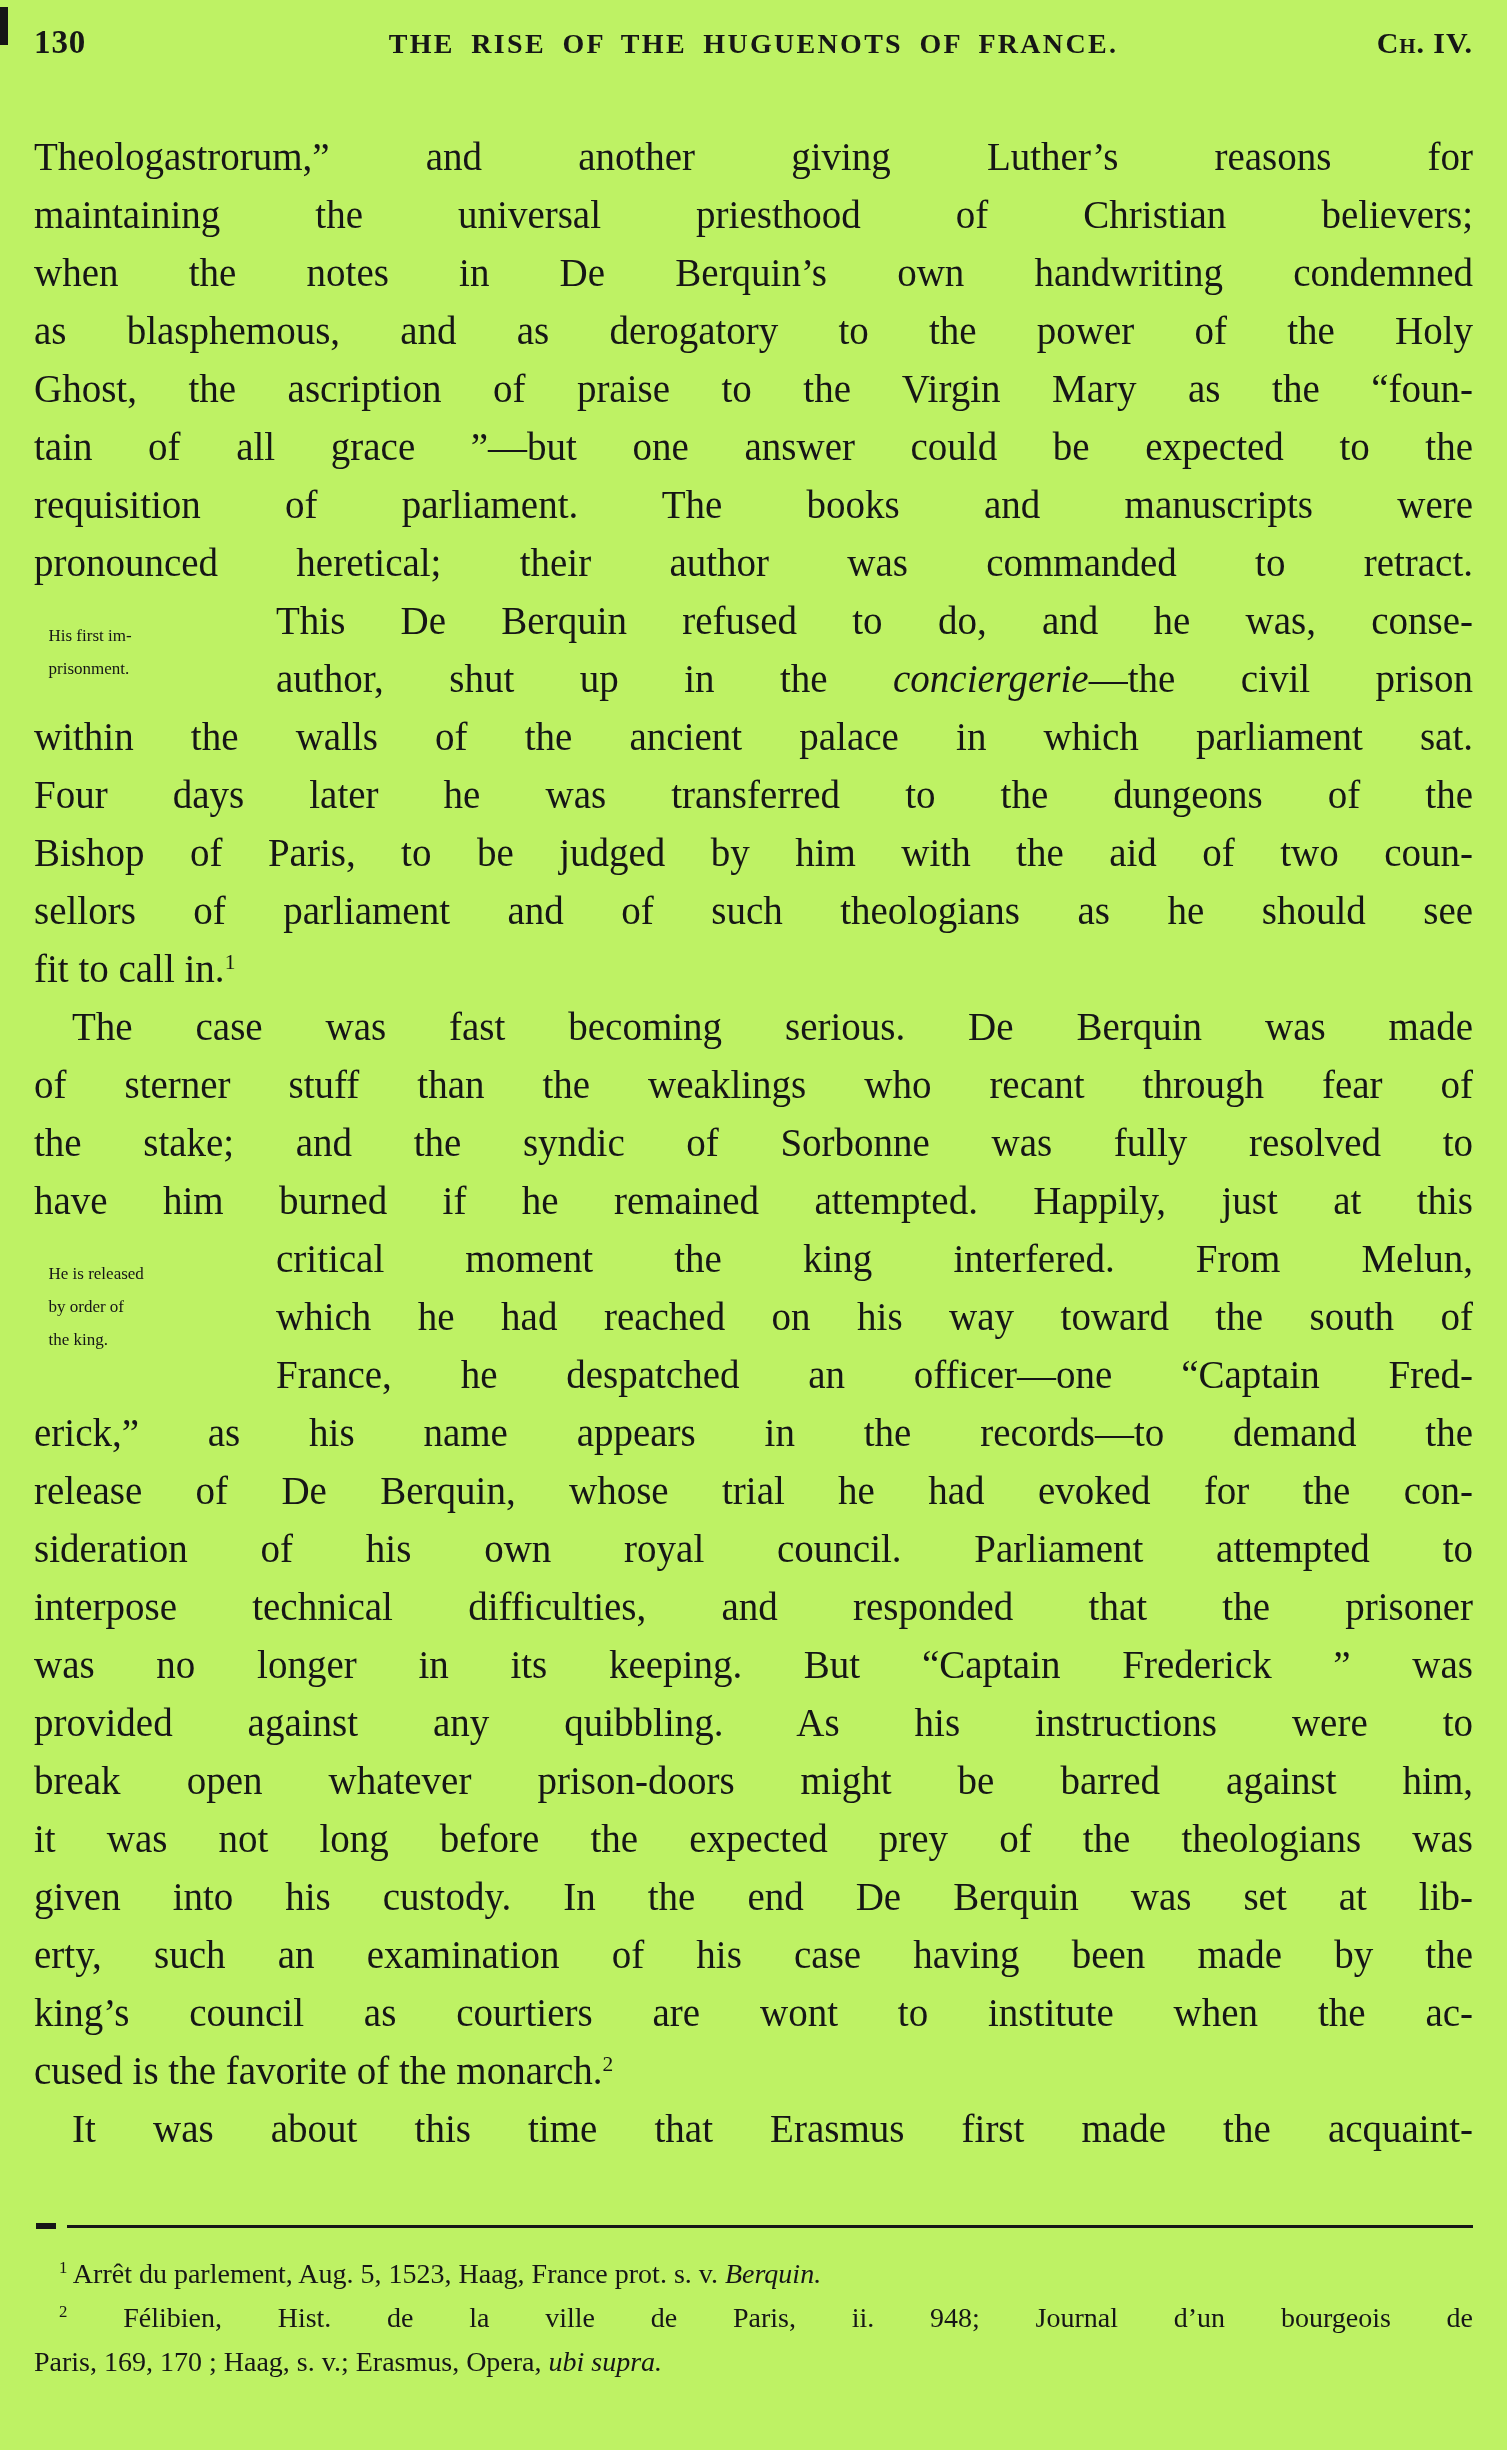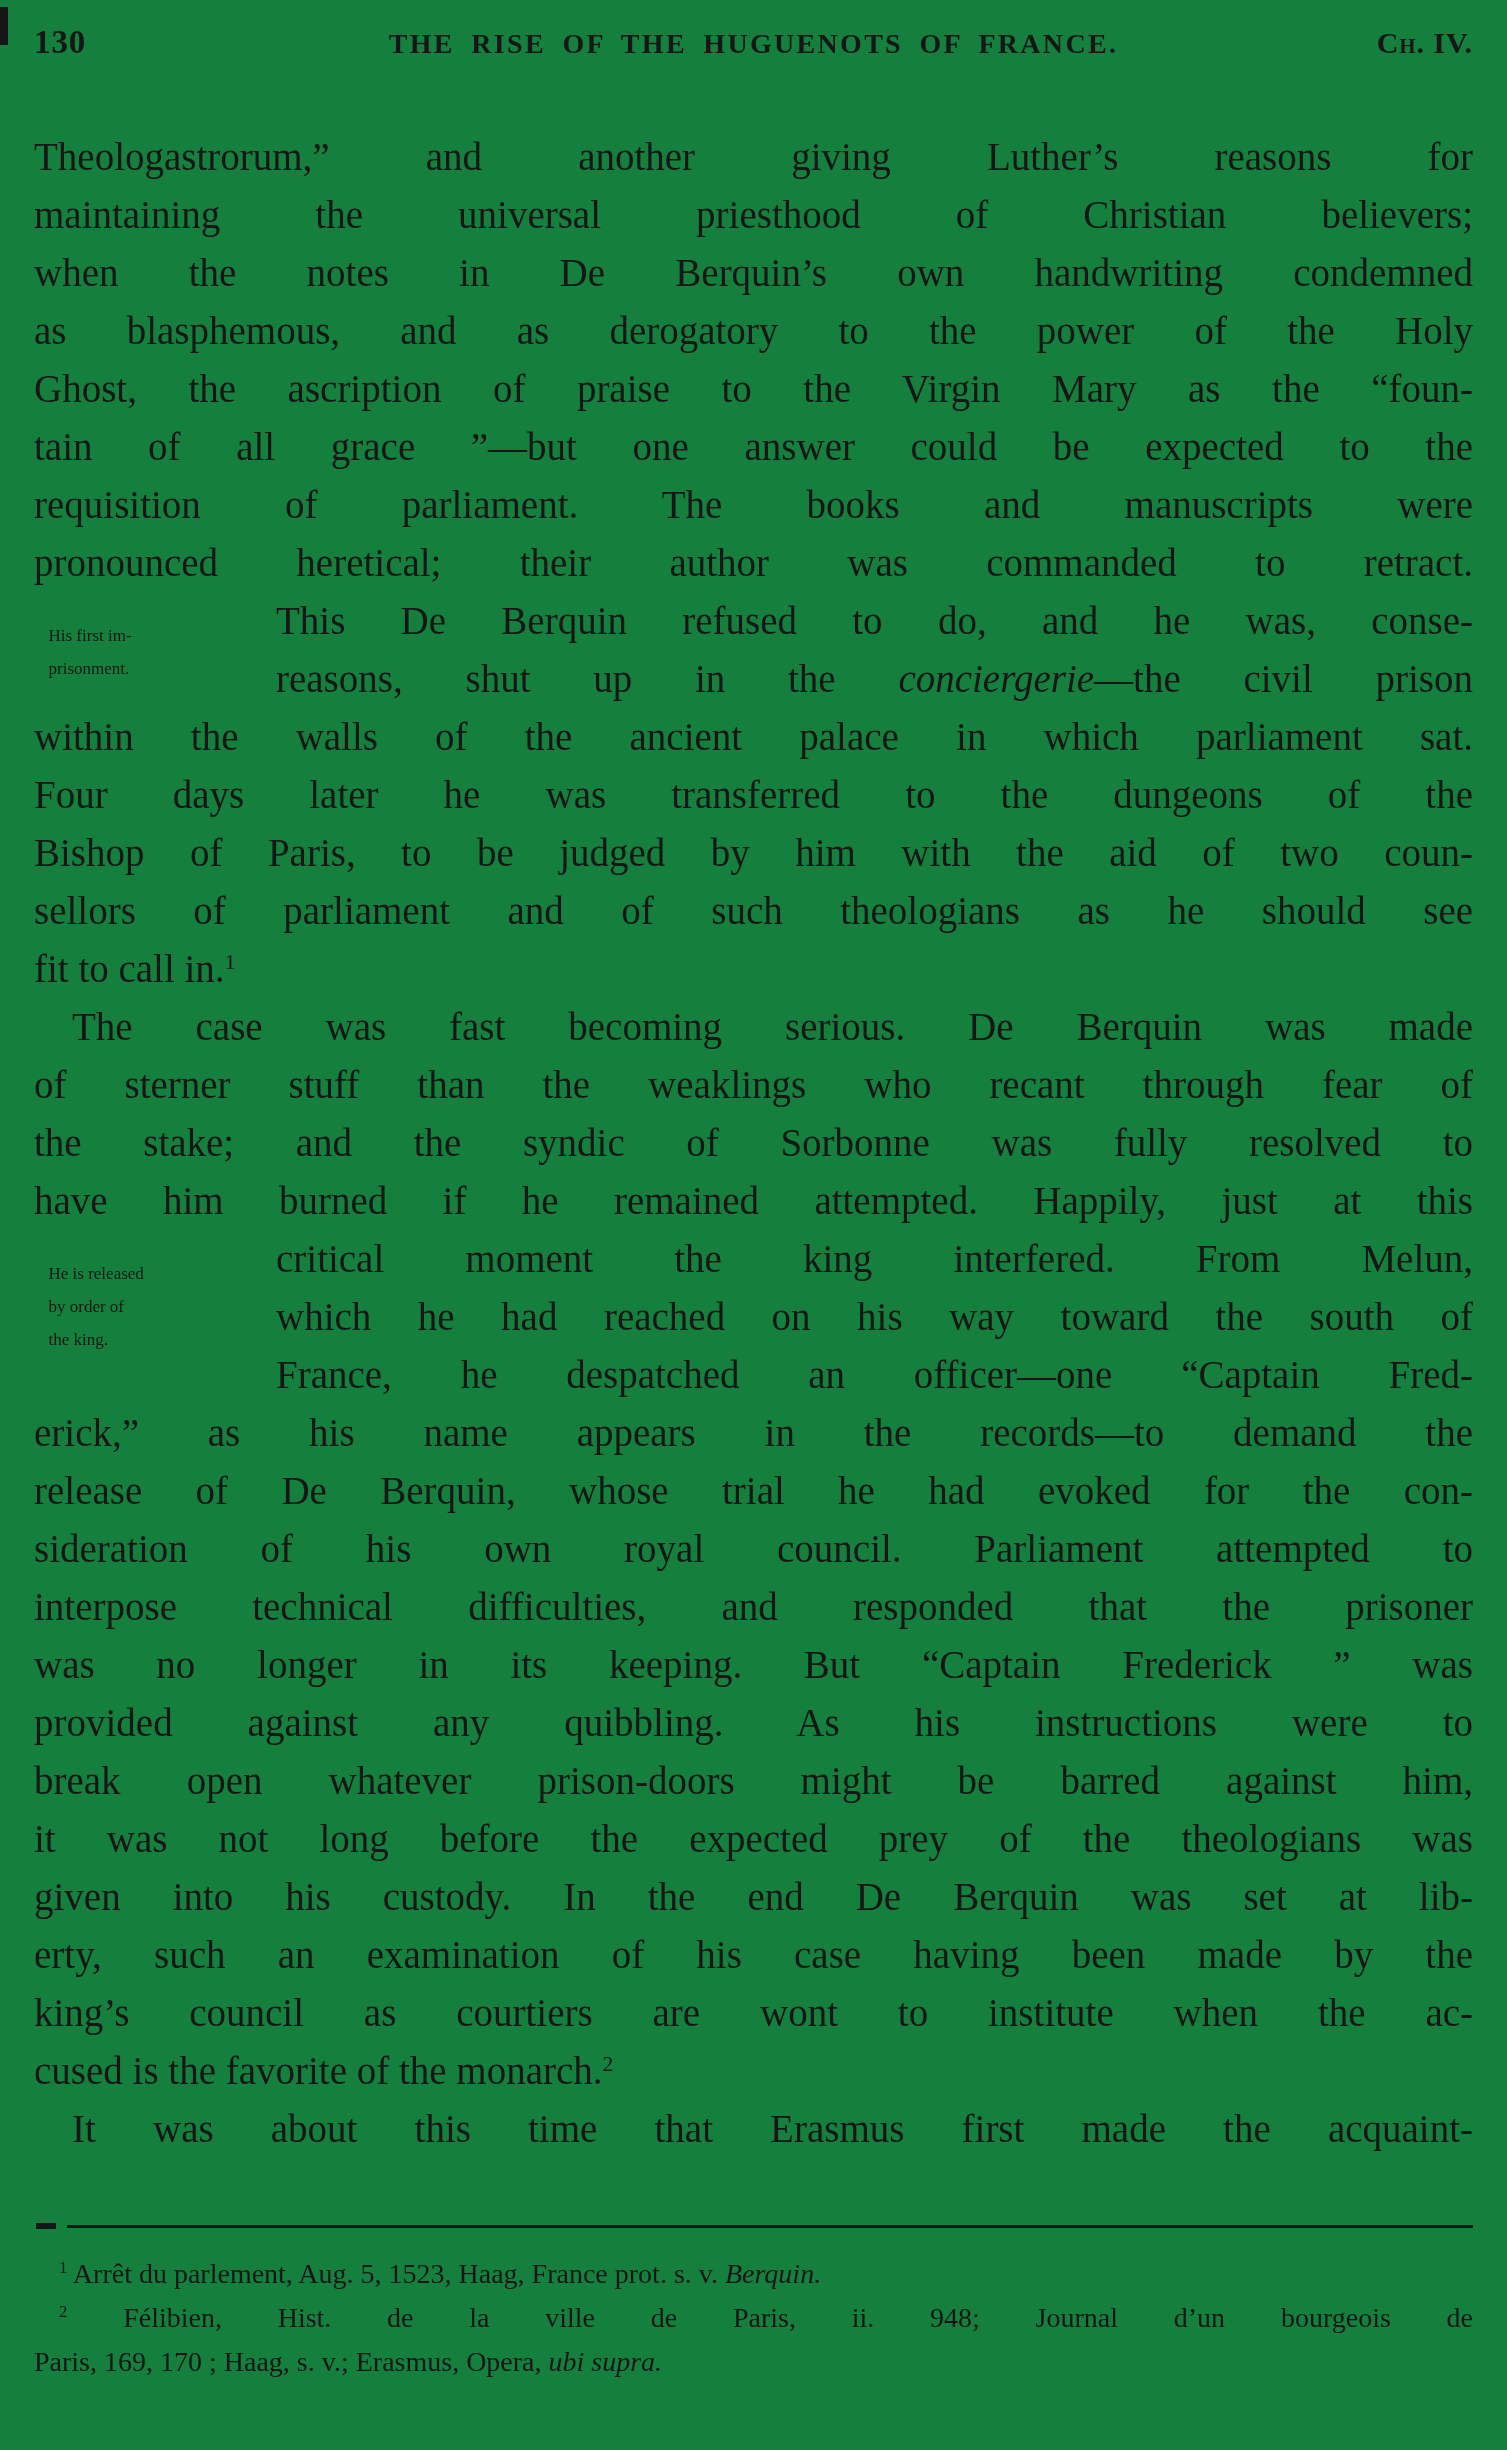--- a/index.html
+++ b/index.html
@@ -1,21 +1,21 @@
 <!DOCTYPE html>
 <html style="font-size:14.5px"><head>
 <meta charset="utf-8">
 <style>
   html, body { margin: 0; padding: 0; background: #e8e8e4; }
   .page {
     position: relative;
     width: 1507px;
     height: 2450px;
     margin: 0 auto;
-    background: #15803d;
+    background: #bef264;
     color: #161616;
     font-family: "Liberation Serif", "DejaVu Serif", serif;
     overflow: hidden;
   }
   .scan-mark {
     position: absolute;
     left: 0; top: 7.2px;
     width: 8.1px; height: 38px;
     background: #161616;
   }
@@ -121,21 +121,21 @@
     <div class="line jline">tain of all grace ”—but one answer could be expected to the</div>
     <div class="line jline">requisition of parliament. The books and manuscripts were</div>
     <div class="line jline">pronounced heretical; their author was commanded to retract.</div>
 
     <section class="cutin-block">
       <aside class="sidenote">
         <div>His first im-</div>
         <div>prisonment.</div>
       </aside>
       <div class="line jline cut">This De Berquin refused to do, and he was, conse-</div>
-      <div class="line jline cut"><span>reasons, shut up in the </span><i>conciergerie</i><span>—the civil prison</span></div>
+      <div class="line jline cut"><span>author, shut up in the </span><i>conciergerie</i><span>—the civil prison</span></div>
     </section>
 
     <div class="line jline">within the walls of the ancient palace in which parliament sat.</div>
     <div class="line jline">Four days later he was transferred to the dungeons of the</div>
     <div class="line jline">Bishop of Paris, to be judged by him with the aid of two coun-</div>
     <div class="line jline">sellors of parliament and of such theologians as he should see</div>
     <div class="line short"><span>fit to call in.</span><sup class="fnref">1</sup></div>
 
     <div class="line jline indent">The case was fast becoming serious. De Berquin was made</div>
     <div class="line jline">of sterner stuff than the weaklings who recant through fear of</div>

